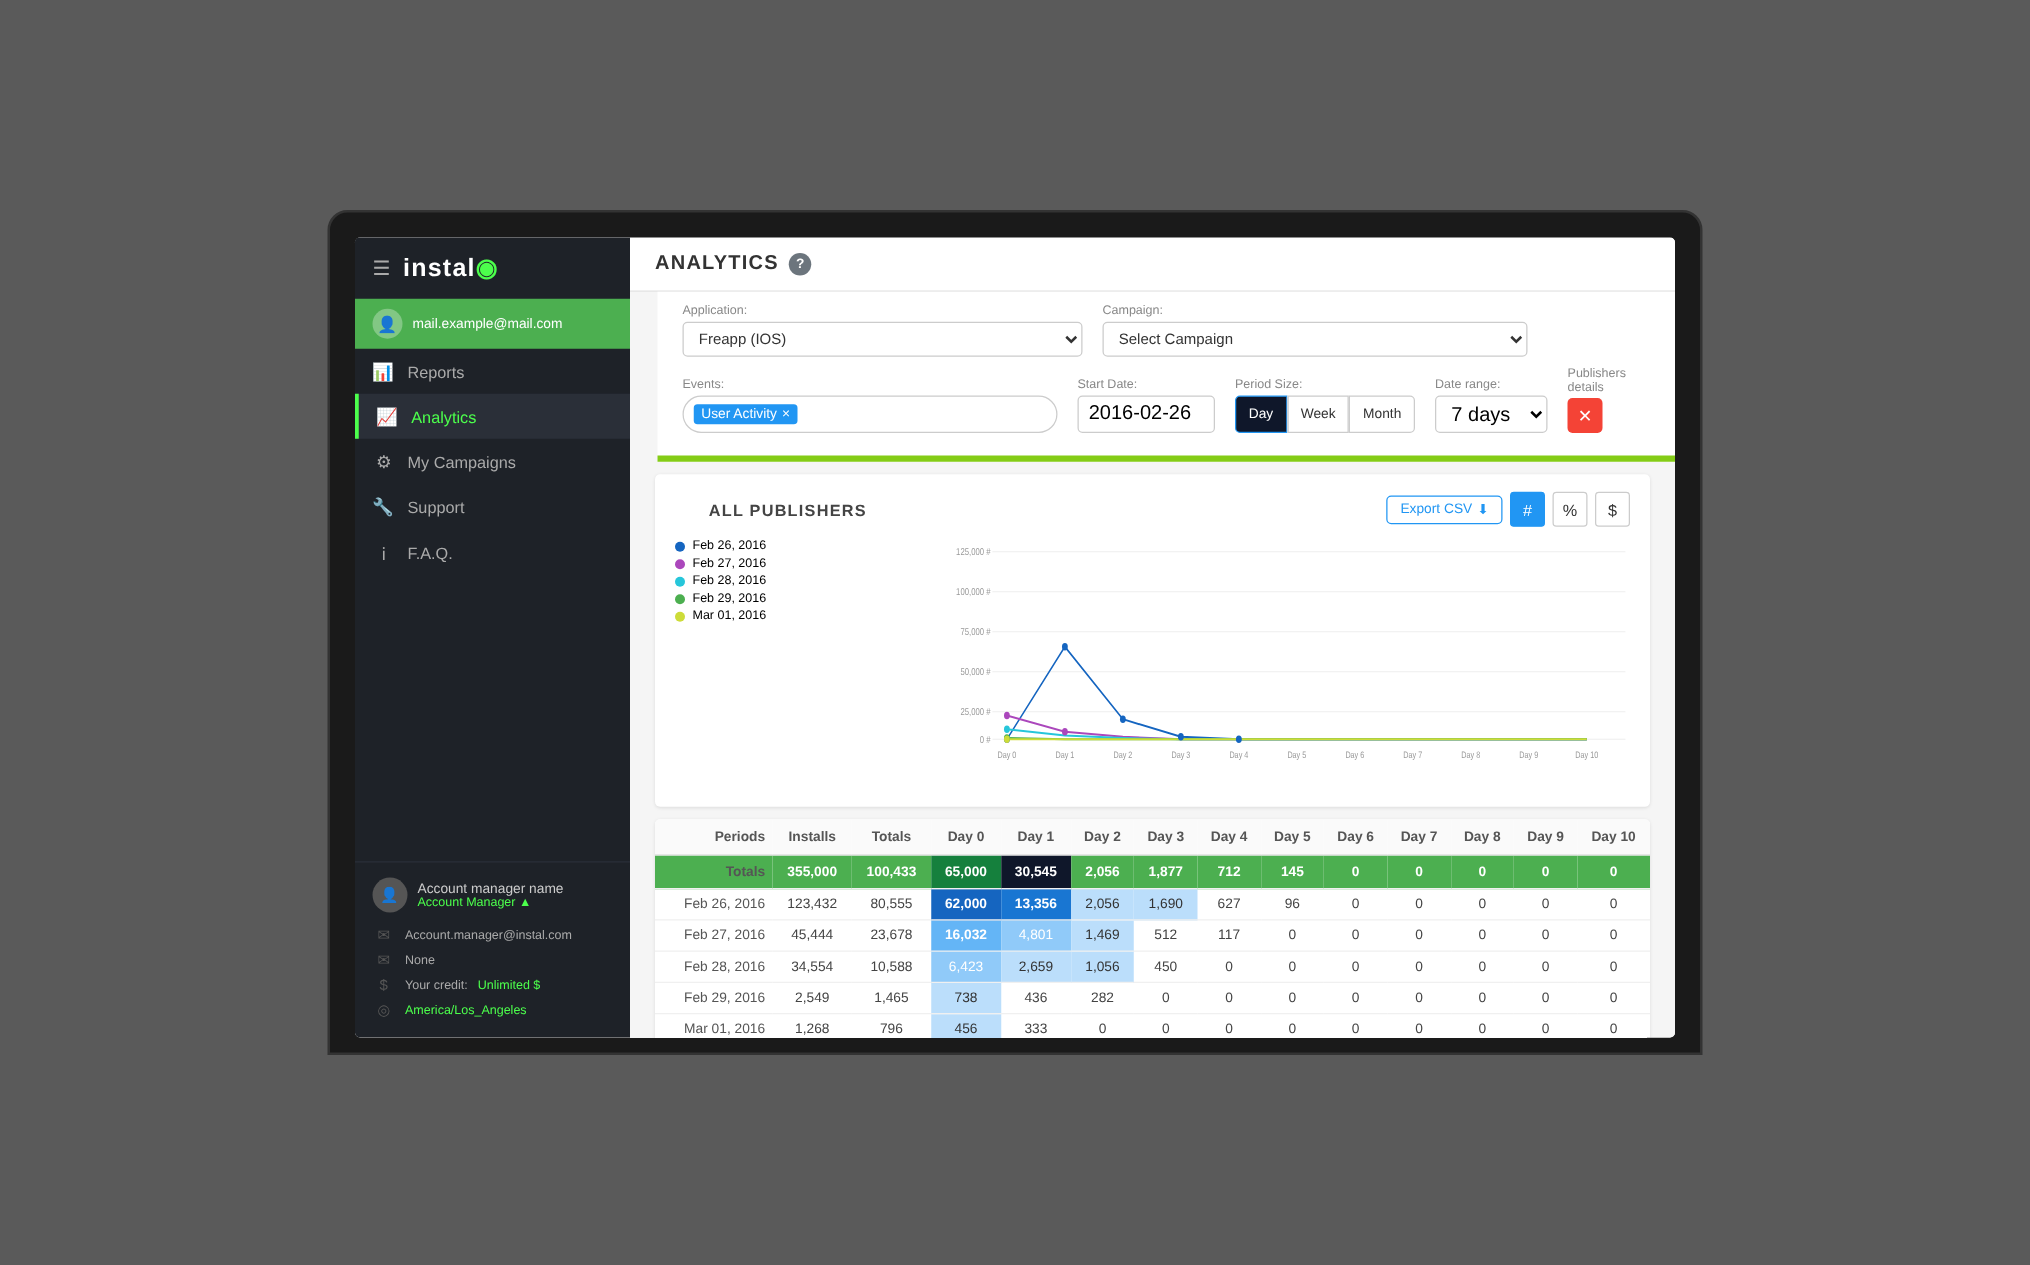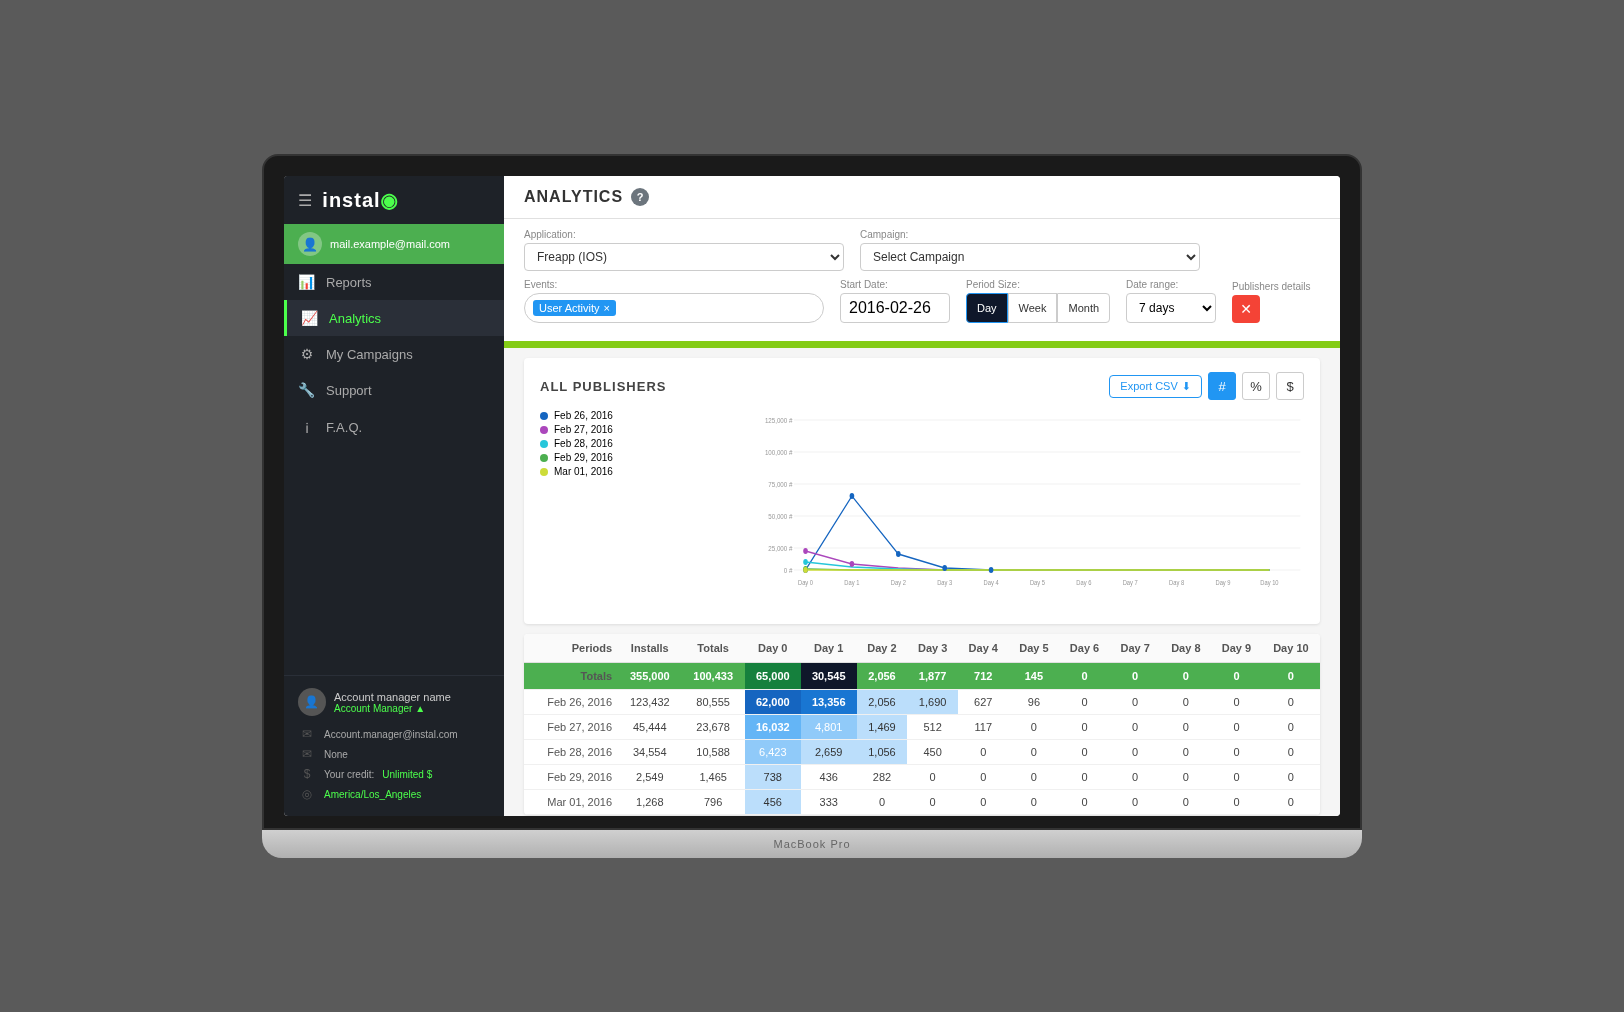--- a/index.html
+++ b/index.html
@@ -226,21 +226,22 @@
       justify-content: center;
       color: white;
       font-size: 11px;
       font-weight: bold;
       cursor: pointer;
     }
 
     .filters-bar {
       background: #fff;
       padding: 10px 20px;
-      border-bottom: 7px solid #84cc16;
+      border-bottom: 5px solid #84cc16;
+      margin-left: 22px;
     }
 
     .filter-row {
       display: flex;
       align-items: flex-end;
       gap: 16px;
       margin-bottom: 8px;
     }
 
     .filter-group {
@@ -319,21 +320,21 @@
       border-color: #2196F3;
     }
 
     .period-btn:first-child { border-radius: 4px 0 0 4px; }
     .period-btn:last-child { border-radius: 0 4px 4px 0; }
 
     .daterange-select {
       border: 1px solid #ccc;
       border-radius: 4px;
       padding: 5px 8px;
-      font-size: 12px;
+      font-size: 16px;
       height: 30px;
       background: #fff;
       width: 90px;
     }
 
     .clear-btn {
       background: #f44336;
       color: white;
       border: none;
       border-radius: 4px;
@@ -360,20 +361,21 @@
       justify-content: space-between;
       align-items: center;
       margin-bottom: 10px;
     }
 
     .chart-title {
       font-size: 13px;
       font-weight: 700;
       color: #444;
       letter-spacing: 1px;
+      margin-left: 27px;
     }
 
     .chart-actions {
       display: flex;
       align-items: center;
       gap: 6px;
     }
 
     .export-btn {
       border: 1px solid #2196F3;
@@ -838,16 +840,13 @@
                 <td>0</td>
                 <td>0</td>
                 <td>0</td>
               </tr>
             </tbody>
           </table>
         </div>
       </div>
     </div>
   </div>
-  <div class="keyboard-base">
-    <span class="keyboard-base-label">MacBook Pro</span>
-  </div>
 </div>
 
 </body></html>

